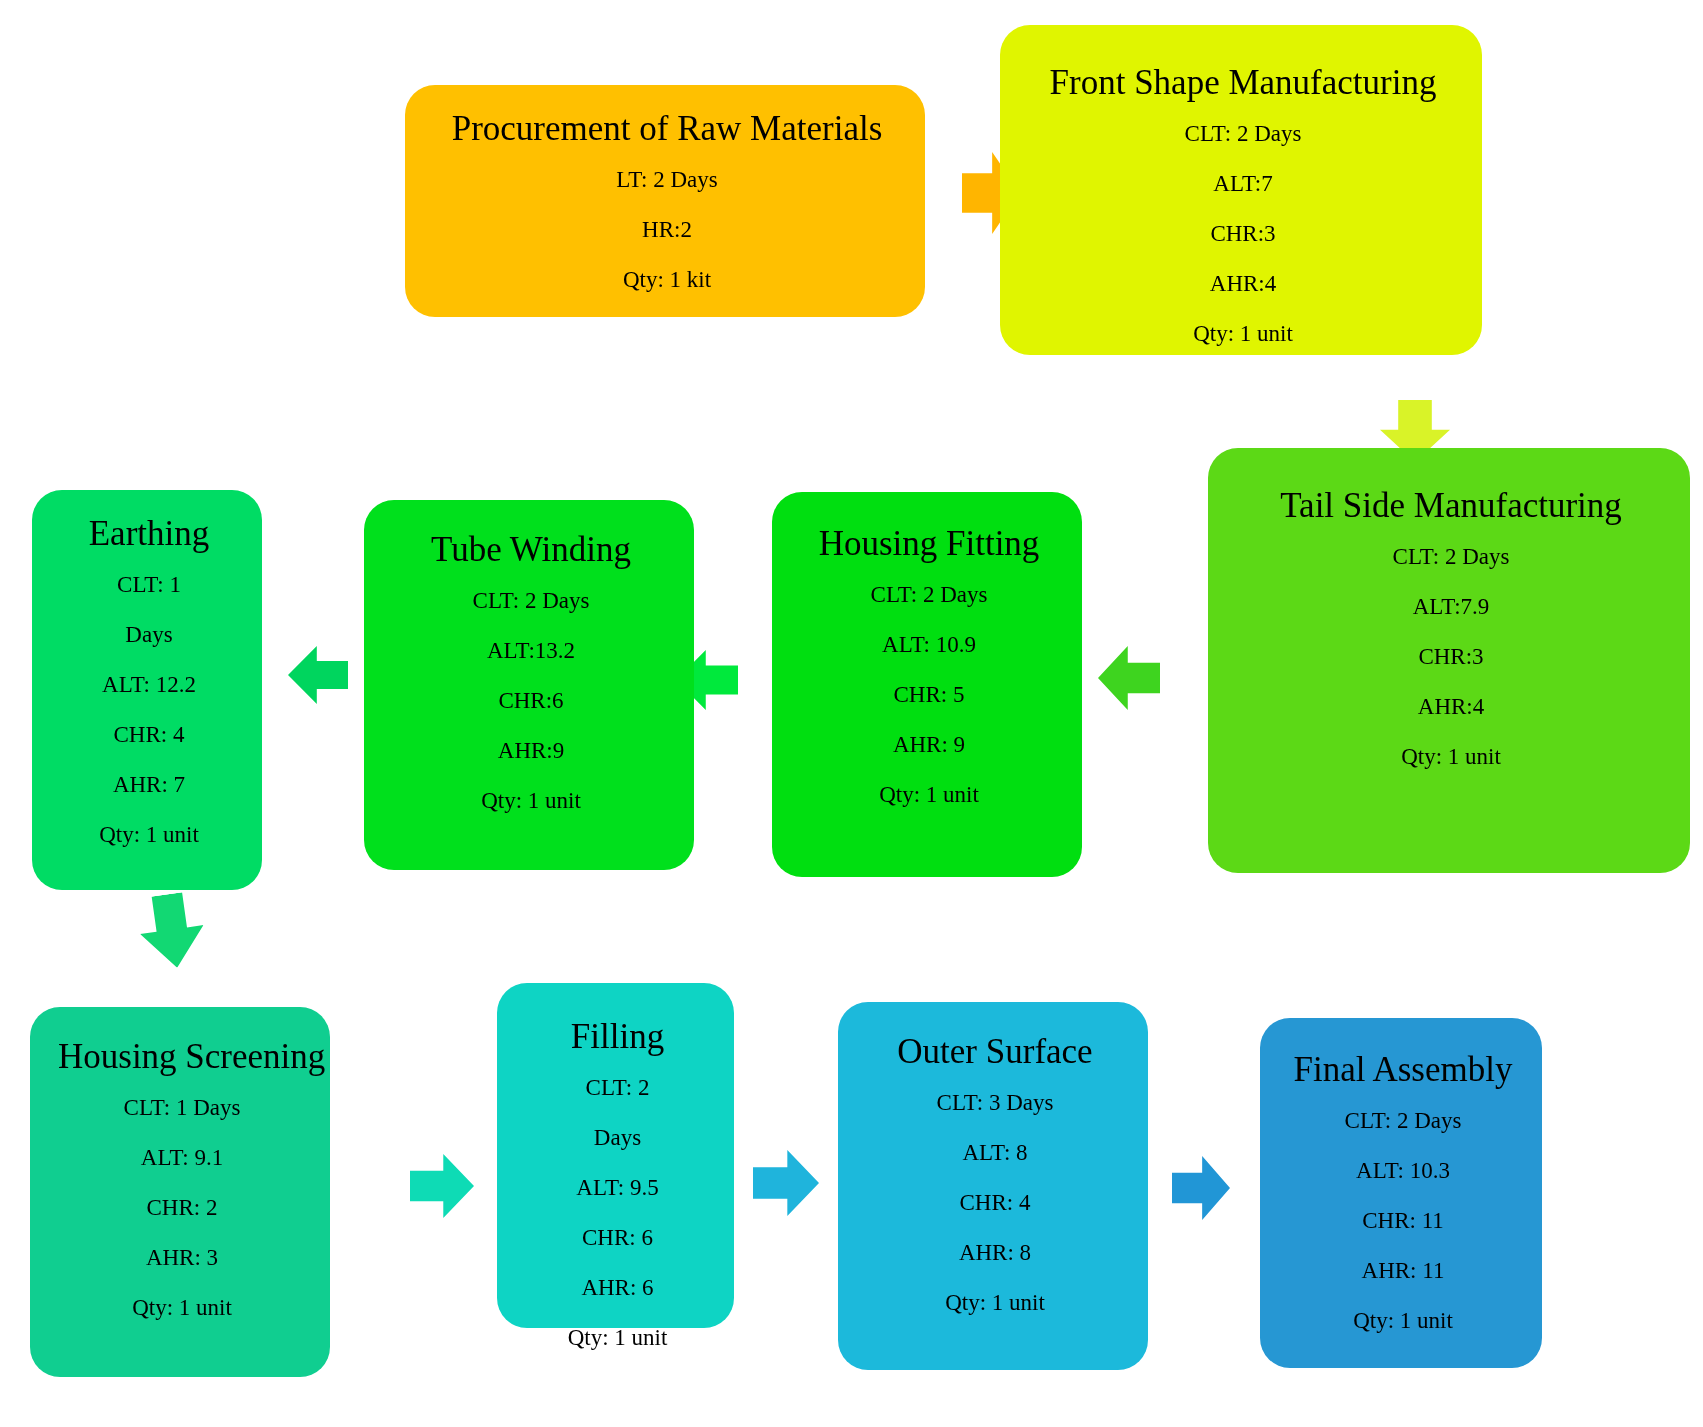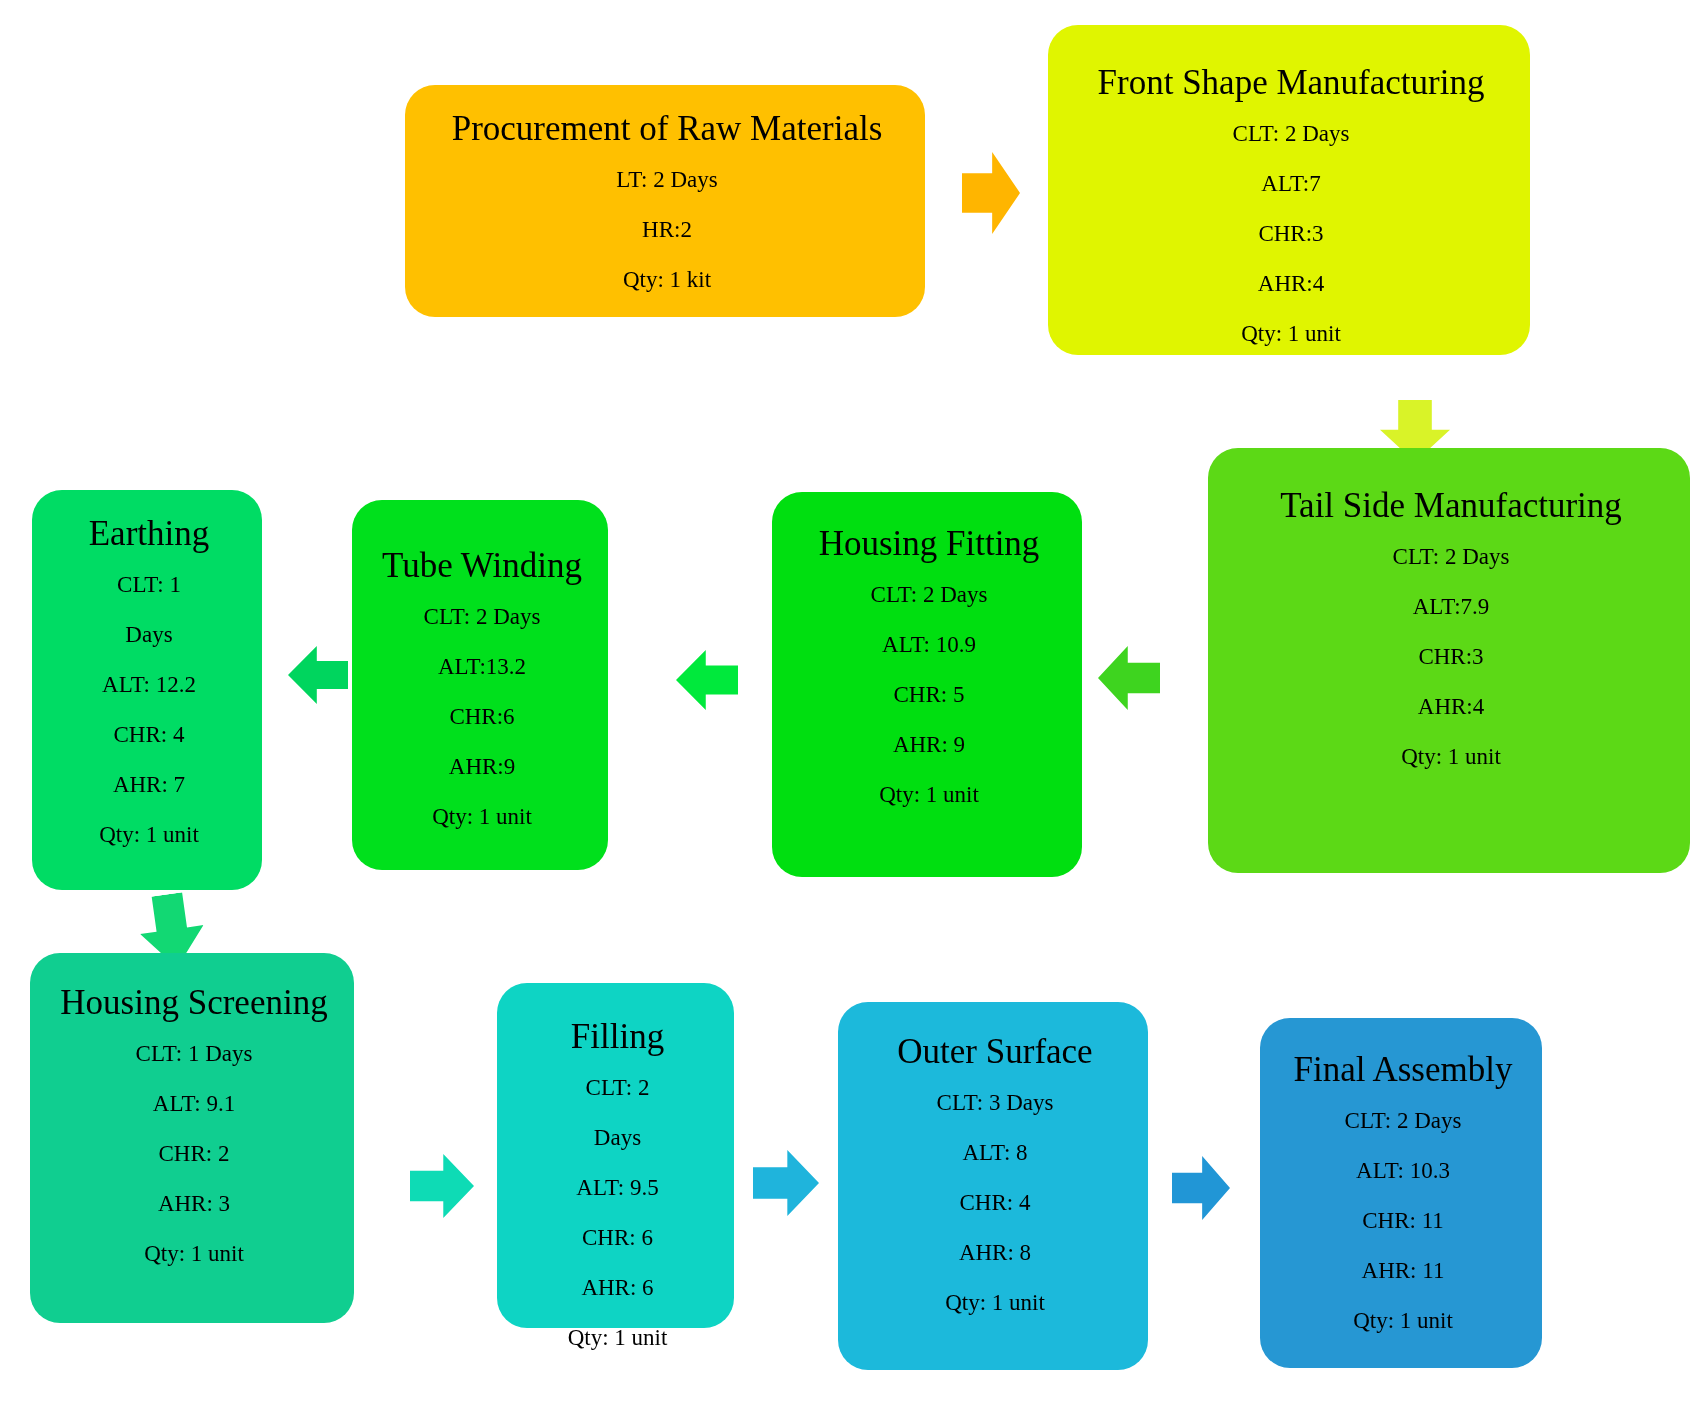--- a/index.html
+++ b/index.html
@@ -17,26 +17,26 @@
   .box .line{
     font-size:23px;line-height:50px;text-align:center;white-space:nowrap;
   }
   .arrow{position:absolute;}
   .arrow.right{clip-path:polygon(0% 26%,52% 26%,52% 0%,100% 50%,52% 100%,52% 74%,0% 74%);}
   .arrow.left{clip-path:polygon(100% 26%,48% 26%,48% 0%,0% 50%,48% 100%,48% 74%,100% 74%);}
   .arrow.down{clip-path:polygon(26% 0%,74% 0%,74% 48%,100% 48%,50% 100%,0% 48%,26% 48%);}
 
   
   #b0{left:405px;top:85px;width:520px;height:232px;padding-top:18px;}
-  #b1{left:1048px;top:25px;width:482px;height:330px;padding-top:32px;}
+  #b1{left:1000px;top:25px;width:482px;height:330px;padding-top:32px;}
   #b2{left:1208px;top:448px;width:482px;height:425px;padding-top:32px;}
   #b3{left:772px;top:492px;width:310px;height:385px;padding-top:26px;}
-  #b4{left:352px;top:500px;width:256px;height:370px;padding-top:40px;}
+  #b4{left:364px;top:500px;width:330px;height:370px;padding-top:24px;}
   #b5{left:32px;top:490px;width:230px;height:400px;padding-top:18px;}
-  #b6{left:30px;top:953px;width:324px;height:370px;padding-top:24px;}
+  #b6{left:30px;top:1007px;width:300px;height:370px;padding-top:24px;}
   #b7{left:497px;top:983px;width:237px;height:345px;padding-top:28px;}
   #b8{left:838px;top:1002px;width:310px;height:368px;padding-top:24px;}
   #b9{left:1260px;top:1018px;width:282px;height:350px;padding-top:26px;}
 
   
   #a0{left:962px;top:152px;width:58px;height:82px;}
   #a1{left:1380px;top:400px;width:70px;height:62px;}
   #a2{left:1098px;top:646px;width:62px;height:64px;}
   #a3{left:676px;top:650px;width:62px;height:60px;}
   #a4{left:288px;top:646px;width:60px;height:58px;}

